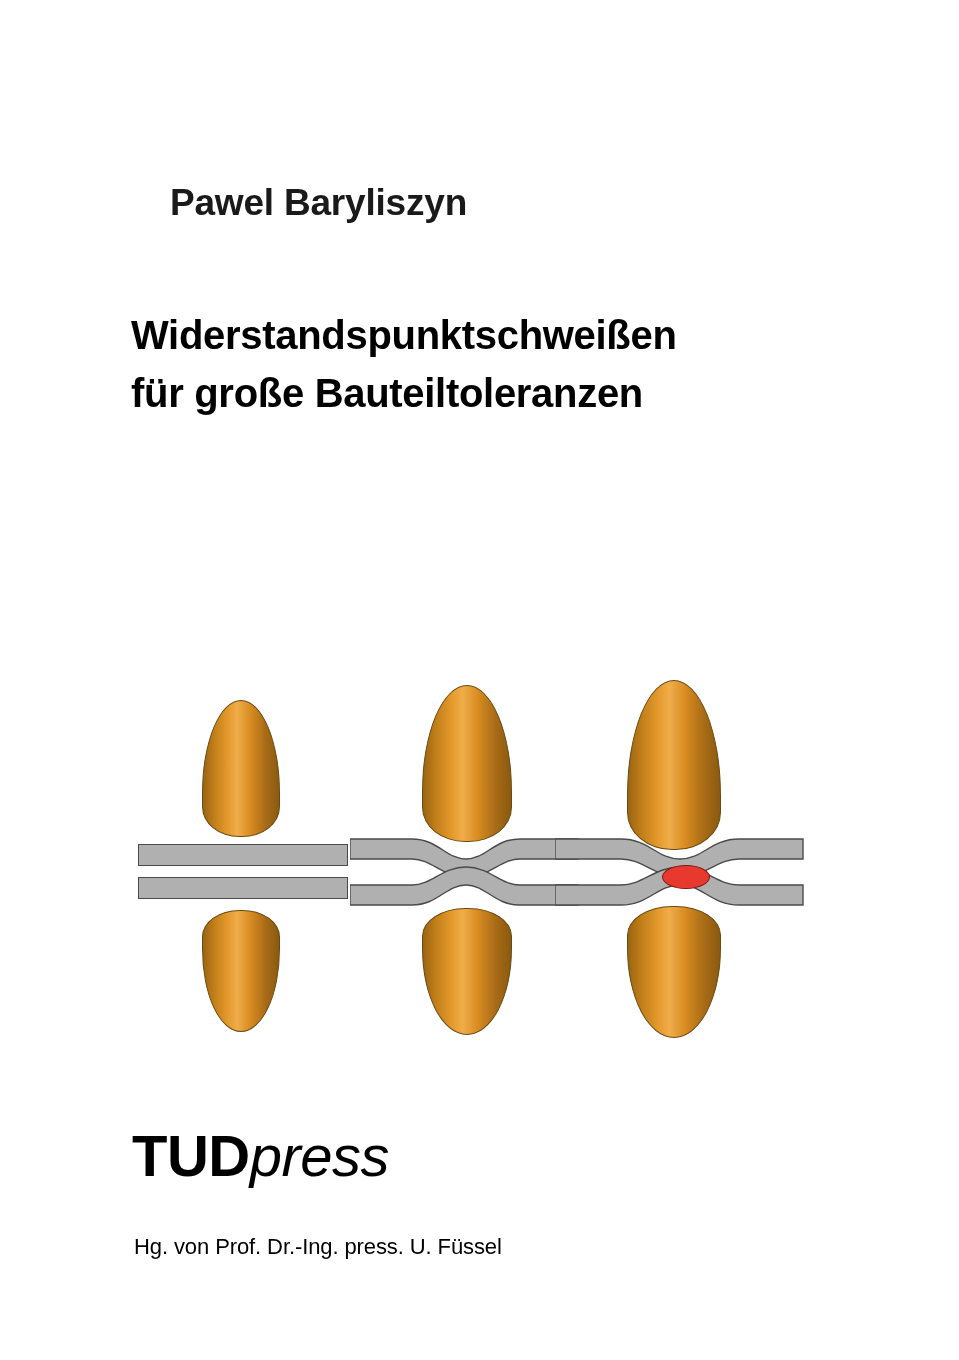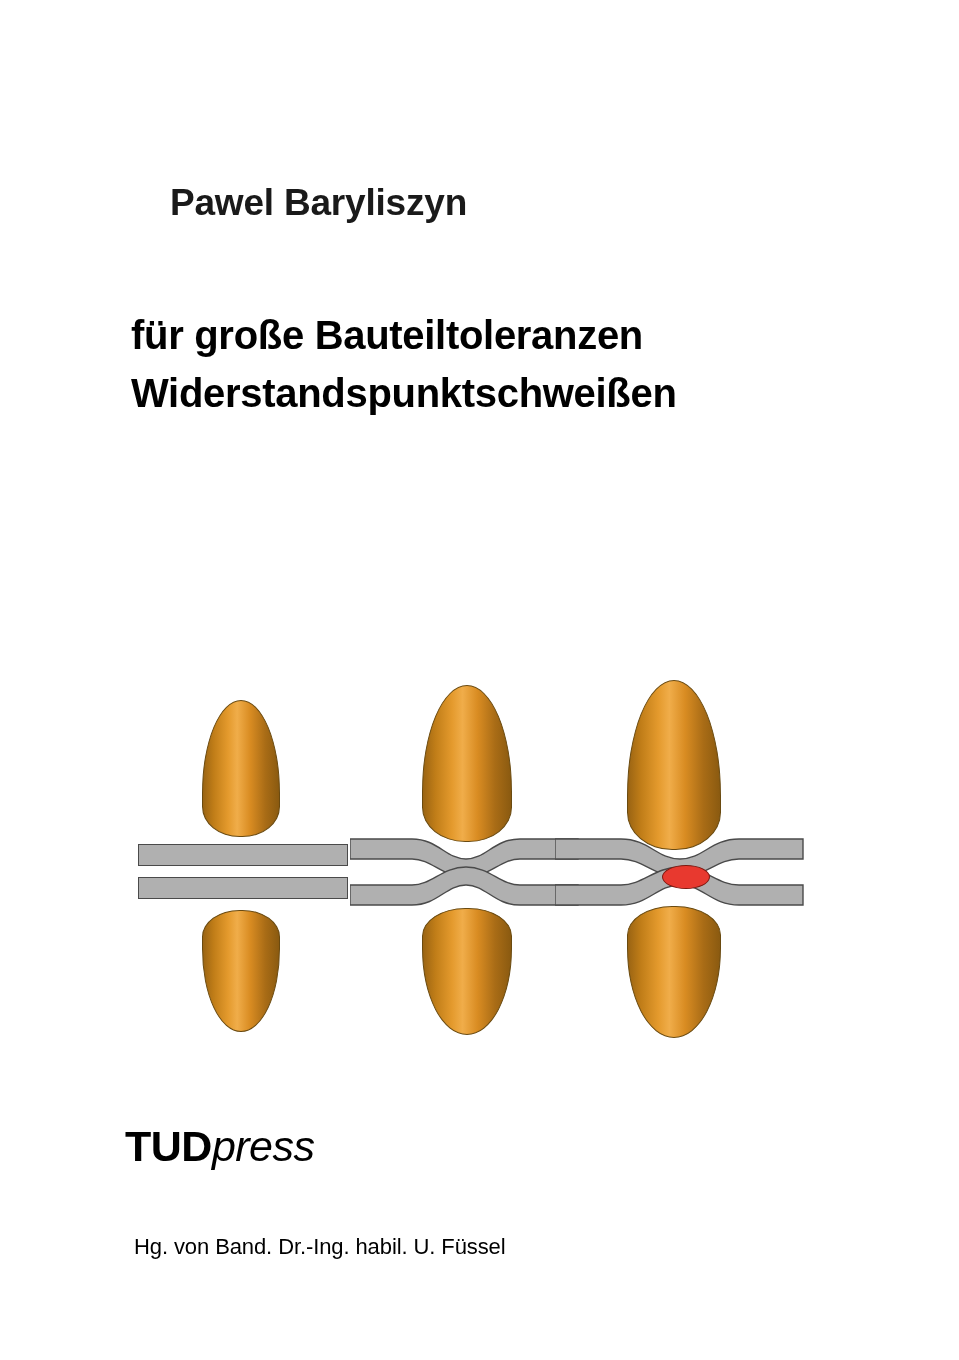--- a/index.html
+++ b/index.html
@@ -102,23 +102,23 @@
   .nugget {
     position: absolute;
     background: #e8392f;
     border: 1px solid #7d1a12;
     border-radius: 50%;
   }
 
   
   .publisher {
     position: absolute;
-    left: 125px;
+    left: 132px;
     top: 1122px;
-    font-size: 43px;
+    font-size: 58px;
     letter-spacing: -0.5px;
     color: #000000;
   }
   .publisher .tud {
     font-weight: bold;
   }
   .publisher .press {
     font-style: italic;
     font-weight: normal;
   }
@@ -143,22 +143,22 @@
   }
 </style>
 </head>
 <body>
 
 <div class="page">
 
   <div class="author">Pawel Baryliszyn</div>
 
   <div class="title-block">
+    <div class="title-line">Widerstandspunktschweißen</div>
     <div class="title-line">für große Bauteiltoleranzen</div>
-    <div class="title-line">Widerstandspunktschweißen</div>
   </div>
 
   <div class="illustration">
 
     <div class="group g1">
       <div class="electrode top" style="left:82px; top:20px; width:76px; height:135px;"></div>
 
       <div class="sheet" style="left:18px; top:164px; width:208px; height:20px;"></div>
       <div class="sheet" style="left:18px; top:197px; width:208px; height:20px;"></div>
 
@@ -195,15 +195,15 @@
       <div class="electrode bottom" style="left:62px; top:226px; width:92px; height:130px;"></div>
     </div>
 
   </div>
 
   <div class="publisher">
     <span class="tud">TUD</span><span class="press">press</span>
   </div>
 
 
-  <div class="editor">Hg. von Band. Dr.-Ing. habil. U. Füssel</div>
+  <div class="editor">Hg. von Prof. Dr.-Ing. press. U. Füssel</div>
 
 </div>
 
 </body></html>

